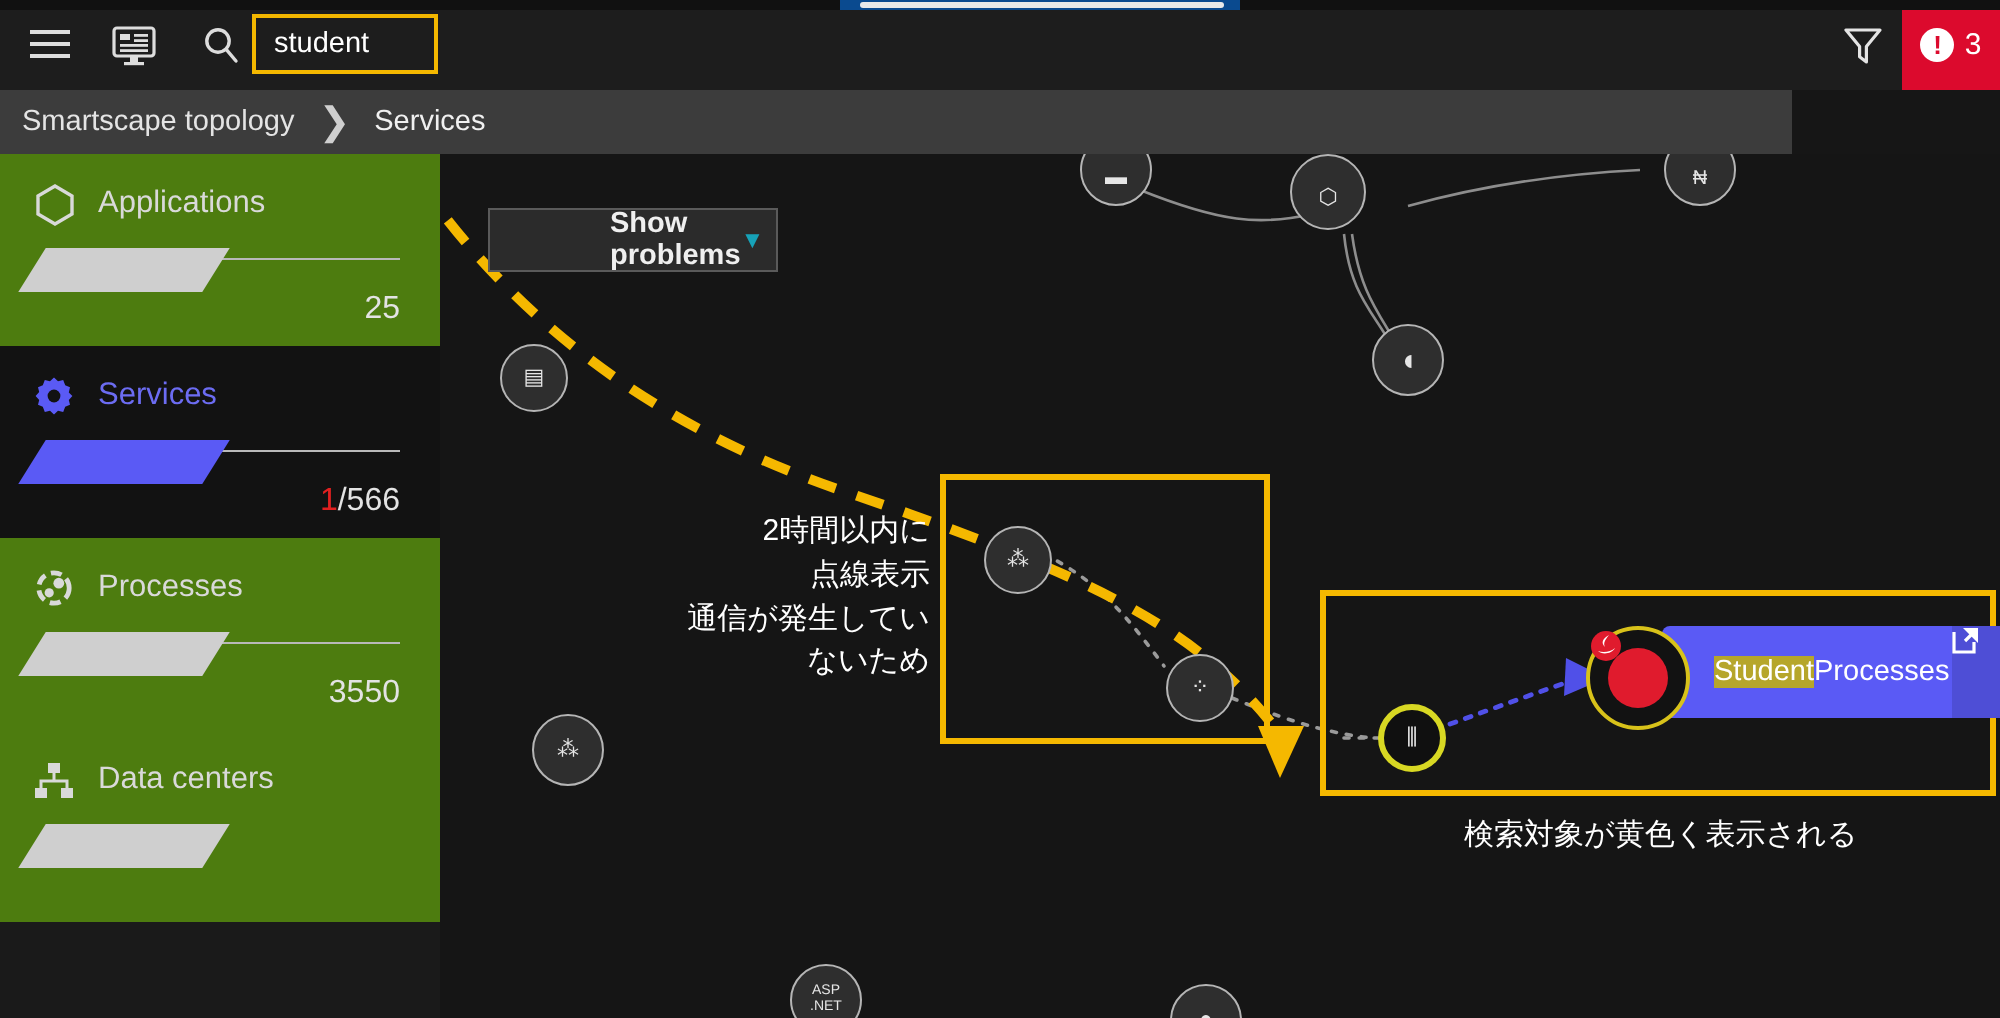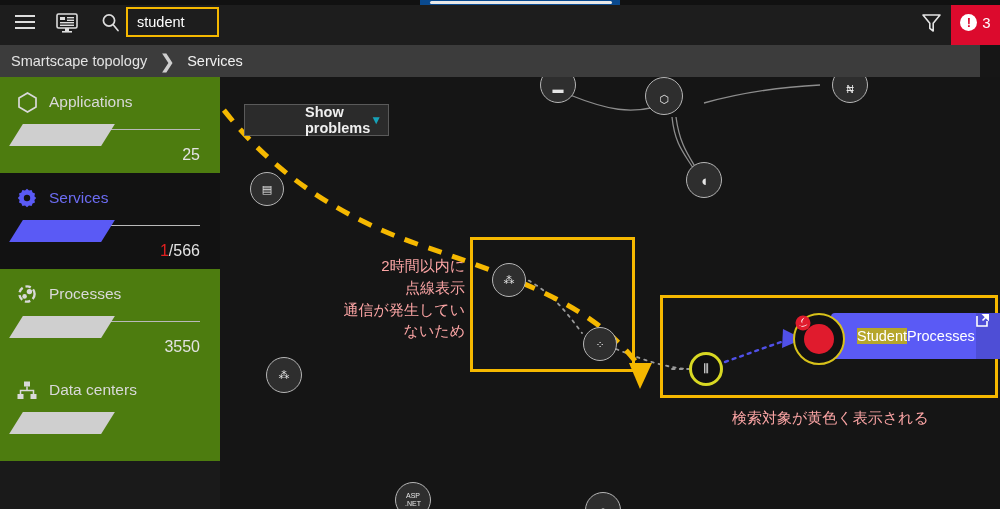--- a/index.html
+++ b/index.html
@@ -41,21 +41,21 @@
     position:absolute;right:0;top:0;width:49px;height:45px;background:#dc0a2d;
     display:flex;align-items:center;justify-content:center;gap:5px;cursor:pointer;
   }
   .alert-chip .bang{
     width:17px;height:17px;border-radius:50%;background:#fff;color:#dc0a2d;
     font-size:13px;font-weight:bold;display:flex;align-items:center;justify-content:center;line-height:1;
   }
   .alert-chip .cnt{color:#fff;font-size:15px;}
 
   
-  .crumbs{position:absolute;left:0;top:45px;width:980px;height:32px;background:#3c3c3c;z-index:28;
+  .crumbs{position:absolute;left:0;top:45px;width:896px;height:32px;background:#3c3c3c;z-index:28;
           display:flex;align-items:center;}
   .crumbs .c{font-size:14.5px;color:#e4e4e4;}
   .crumbs .c1{margin-left:11px;}
   .crumbs .sep{margin:0 12px;color:#cfcfcf;font-size:19px;font-weight:300;}
   .crumbs .c2{color:#f0f0f0;}
 
   
   .sidebar{position:absolute;left:0;top:77px;width:220px;height:432px;background:#1a1a1a;z-index:26;}
   .side-item{position:relative;height:96px;box-sizing:border-box;padding:12px 16px 0 16px;cursor:pointer;}
   .side-item.alt{background:#4d7c0f;}
@@ -88,21 +88,21 @@
   }
   .showprob .lbl{font-size:14.5px;color:#efefef;font-weight:bold;margin-left:48px;}
   .showprob .chev{color:#17a2b8;font-size:12px;line-height:1;}
 
   
   .node{position:absolute;border-radius:50%;background:#2e2e2e;border:1.6px solid #b5b5b5;
         display:flex;align-items:center;justify-content:center;z-index:10;cursor:pointer;}
   .node .gl{font-size:11px;color:#e6e6e6;line-height:1;}
 
   
-  .anno{position:absolute;color:#fca5a5;font-size:15px;line-height:1.45;z-index:14;}
+  .anno{position:absolute;color:#ffffff;font-size:15px;line-height:1.45;z-index:14;}
   .anno.right{text-align:right;}
   .anno.center{text-align:left;}
 
   .hl-box{position:absolute;border:3px solid #f5b800;box-sizing:border-box;z-index:11;}
 
   
   .svc-node{position:absolute;z-index:16;display:flex;align-items:center;cursor:pointer;}
   .svc-pill{
     position:absolute;left:38px;top:0;width:175px;height:46px;background:#5a5af5;
     border-radius:4px;display:flex;align-items:center;

